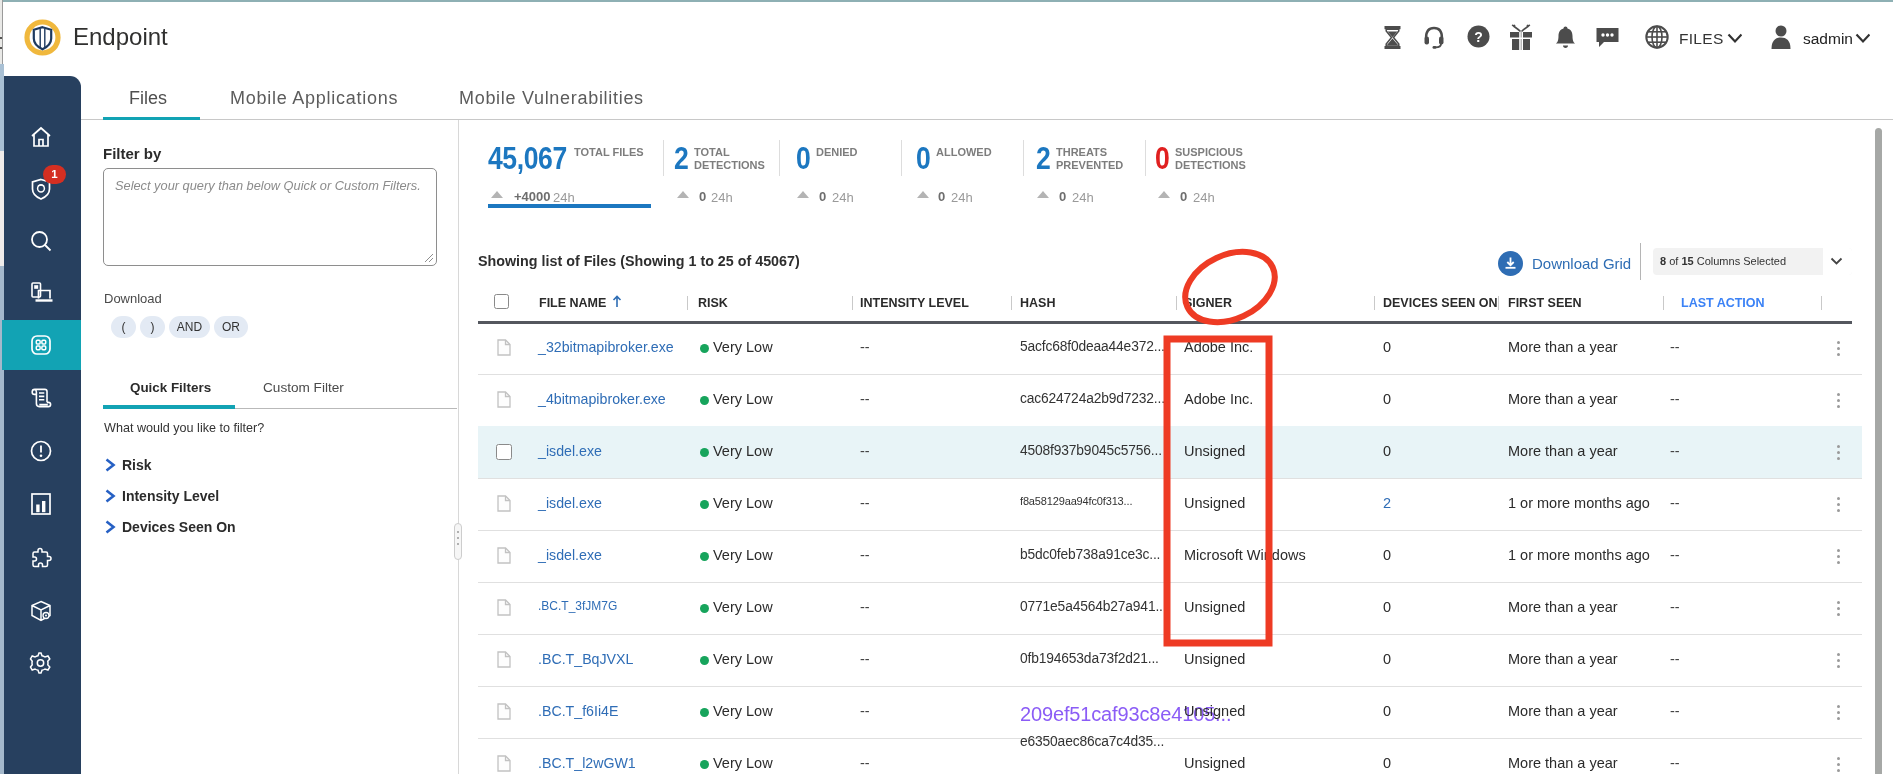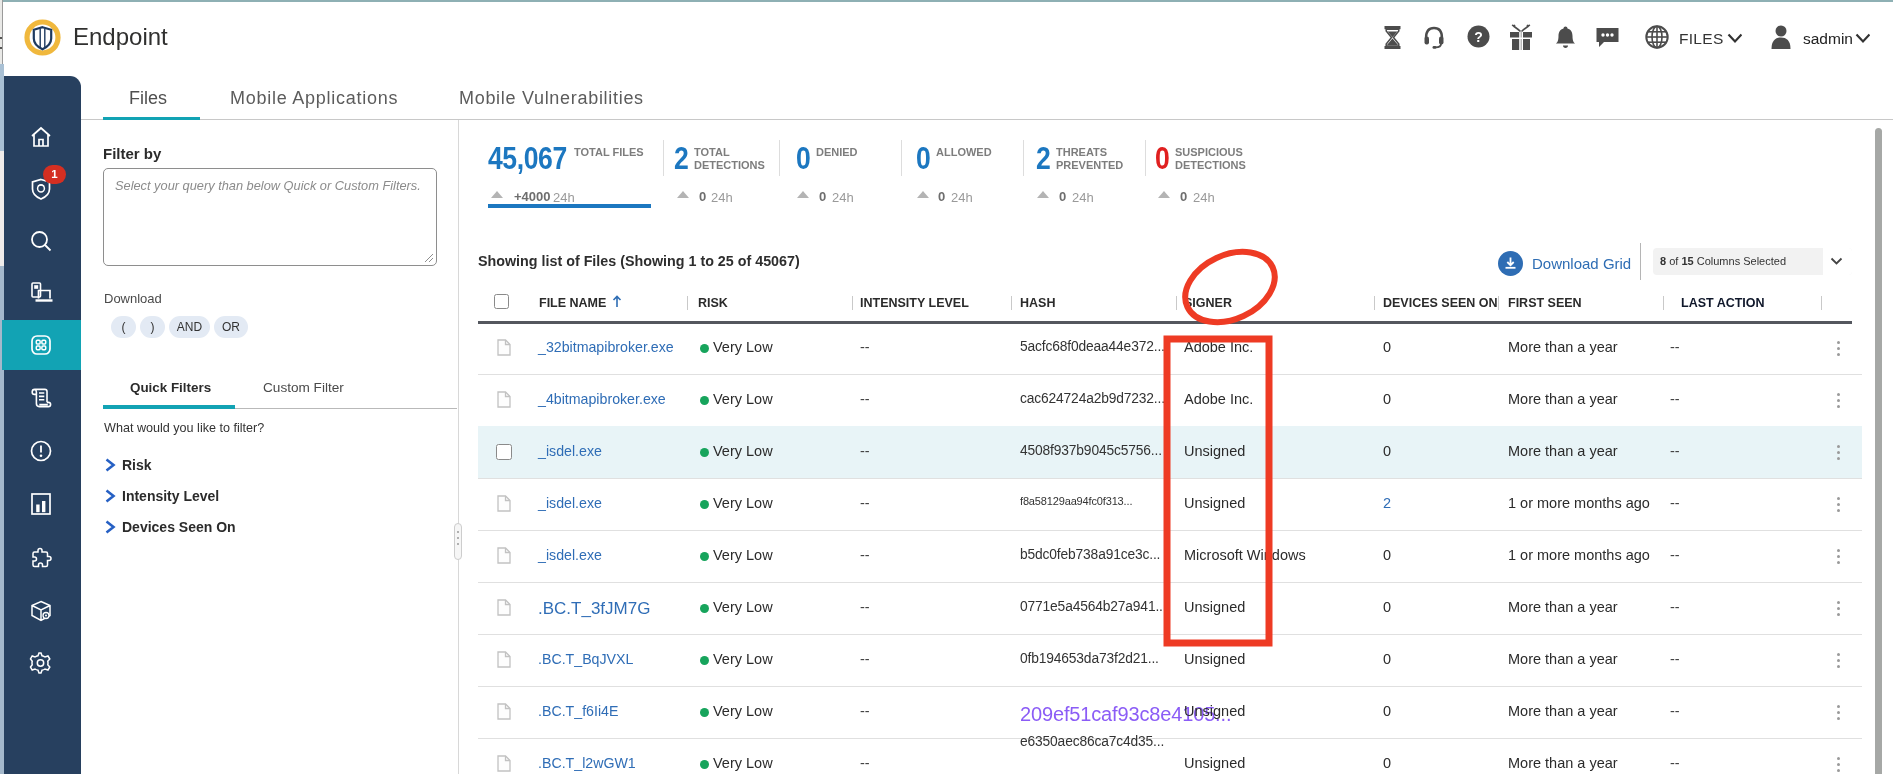--- a/index.html
+++ b/index.html
@@ -257,21 +257,21 @@
 
 <div id="thead">
     <div class="abs" style="left:494px;top:294px;width:15px;height:15px;border:1.5px solid #8a8a8a;border-radius:2.5px;background:#fff;"></div>
     <div class="abs" style="left:539px;top:296px;font-size:12.5px;font-weight:bold;color:#2b2b2b;">FILE NAME</div>
     <div class="abs" style="left:698px;top:296px;font-size:12.5px;font-weight:bold;color:#2b2b2b;">RISK</div>
     <div class="abs" style="left:860px;top:296px;font-size:12.5px;font-weight:bold;color:#2b2b2b;">INTENSITY LEVEL</div>
     <div class="abs" style="left:1020px;top:296px;font-size:12.5px;font-weight:bold;color:#2b2b2b;">HASH</div>
     <div class="abs" style="left:1184px;top:296px;font-size:12.5px;font-weight:bold;color:#2b2b2b;">SIGNER</div>
     <div class="abs" style="left:1383px;top:296px;font-size:12.5px;font-weight:bold;color:#2b2b2b;">DEVICES SEEN ON</div>
     <div class="abs" style="left:1508px;top:296px;font-size:12.5px;font-weight:bold;color:#2b2b2b;">FIRST SEEN</div>
-    <div class="abs" style="left:1671px;top:296px;font-size:12.5px;font-weight:bold;color:#0f172a;padding-left:10px;">LAST ACTION</div>
+    <div class="abs" style="left:1671px;top:296px;font-size:12.5px;font-weight:bold;color:#3b82f6;padding-left:10px;">LAST ACTION</div>
     <svg class="abs" style="left:611px;top:295px" width="12" height="13">
       <path d="M6 12 V2 M2.5 5 L6 1.5 L9.5 5" stroke="#2e6db4" stroke-width="1.6" fill="none"></path>
     </svg>
     <div class="abs" style="left:687px;top:296px;width:1px;height:14px;background:#c9c9c9;"></div>
     <div class="abs" style="left:852px;top:296px;width:1px;height:14px;background:#c9c9c9;"></div>
     <div class="abs" style="left:1011px;top:296px;width:1px;height:14px;background:#c9c9c9;"></div>
     <div class="abs" style="left:1176px;top:296px;width:1px;height:14px;background:#c9c9c9;"></div>
     <div class="abs" style="left:1374px;top:296px;width:1px;height:14px;background:#c9c9c9;"></div>
     <div class="abs" style="left:1498px;top:296px;width:1px;height:14px;background:#c9c9c9;"></div>
     <div class="abs" style="left:1663px;top:296px;width:1px;height:14px;background:#c9c9c9;"></div>
@@ -361,21 +361,21 @@
     <div class="abs" style="left:1508px;top:547px;font-size:14.5px;color:#2b2b2b;">1 or more months ago</div>
     <div class="abs" style="left:1670px;top:547px;font-size:14.5px;color:#444;">--</div>
     <div class="abs" style="left:1837px;top:548.5px;width:3px;height:3px;border-radius:50%;background:#9a9a9a;"></div>
     <div class="abs" style="left:1837px;top:554.5px;width:3px;height:3px;border-radius:50%;background:#9a9a9a;"></div>
     <div class="abs" style="left:1837px;top:560.5px;width:3px;height:3px;border-radius:50%;background:#9a9a9a;"></div>
     <div class="abs" style="left:478px;top:634px;width:1384px;height:1px;background:#e0e0e0;"></div>
     <svg class="abs" style="left:497px;top:599px" width="14" height="17">
       <path d="M1 1 H8.5 L13 5.5 V16 H1 Z" fill="#fdfdfd" stroke="#c2c2c2" stroke-width="1.3"></path>
       <path d="M8.5 1 V5.5 H13" fill="none" stroke="#c2c2c2" stroke-width="1.3"></path>
     </svg>
-    <div class="abs" style="left:538px;top:599px;font-size:17px;color:#2f6db6;">.BC.T_3fJM7G</div>
+    <div class="abs" style="left:538px;top:599px;font-size:12px;color:#2f6db6;">.BC.T_3fJM7G</div>
     <div class="abs" style="left:700px;top:603.5px;width:9px;height:9px;border-radius:50%;background:#17a45c;"></div>
     <div class="abs" style="left:713px;top:599px;font-size:14.5px;color:#2b2b2b;">Very Low</div>
     <div class="abs" style="left:860px;top:599px;font-size:14.5px;color:#444;">--</div>
     <div class="abs" style="left:1020px;top:599px;font-size:13.8px;letter-spacing:-0.15px;color:#333;">0771e5a4564b27a941...</div>
     <div class="abs" style="left:1184px;top:599px;font-size:14.5px;color:#2b2b2b;">Unsigned</div>
     <div class="abs" style="left:1383px;top:599px;font-size:14.5px;color:#2b2b2b;">0</div>
     <div class="abs" style="left:1508px;top:599px;font-size:14.5px;color:#2b2b2b;">More than a year</div>
     <div class="abs" style="left:1670px;top:599px;font-size:14.5px;color:#444;">--</div>
     <div class="abs" style="left:1837px;top:600.5px;width:3px;height:3px;border-radius:50%;background:#9a9a9a;"></div>
     <div class="abs" style="left:1837px;top:606.5px;width:3px;height:3px;border-radius:50%;background:#9a9a9a;"></div>

